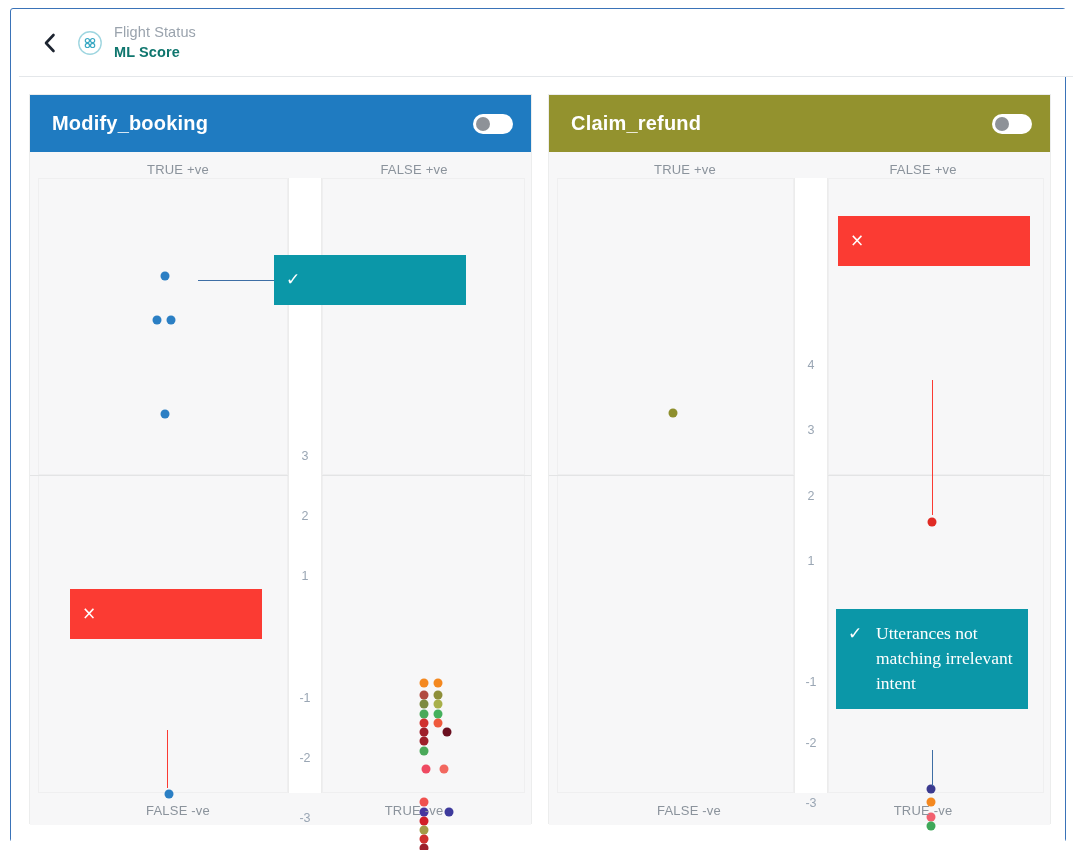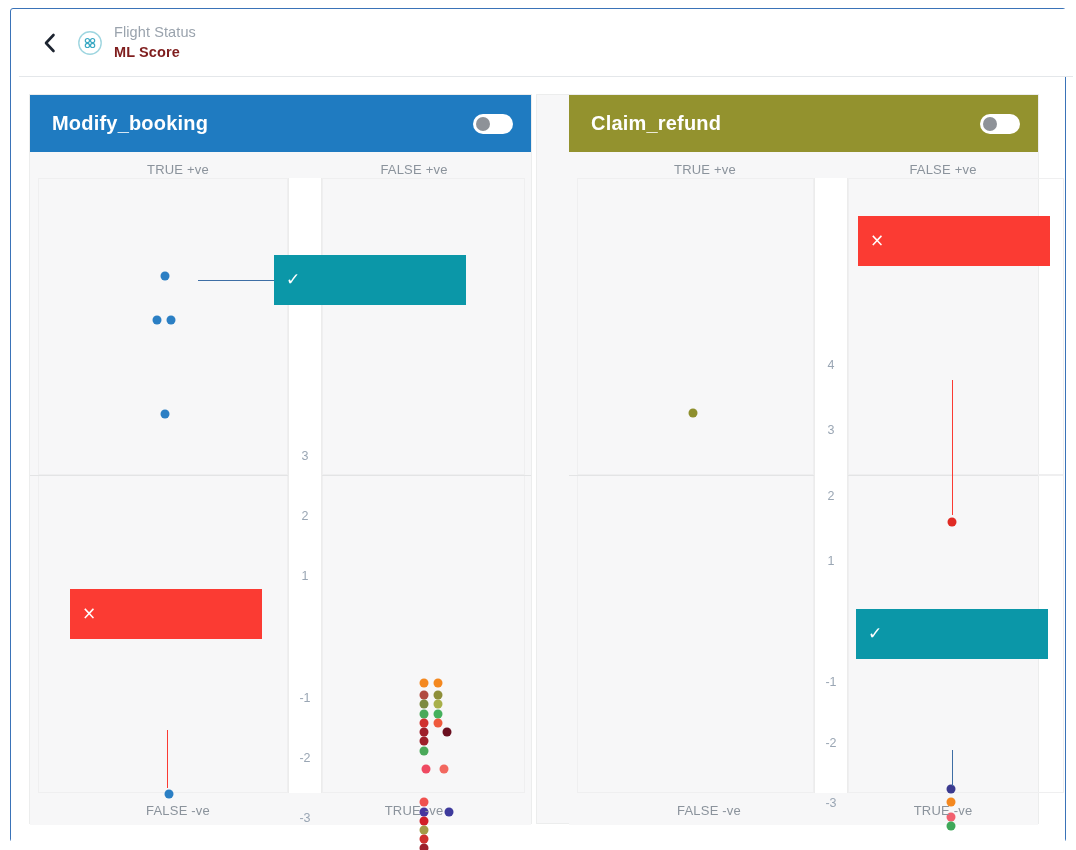--- a/index.html
+++ b/index.html
@@ -42,40 +42,40 @@
     width: 26px; height: 26px;
   }
   .title-block {
     position: absolute; left: 95px; top: 13px;
   }
   .title-top {
     font-size: 14.5px; color: #9aa3ad; line-height: 20px;
     letter-spacing: .1px;
   }
   .title-main {
-    font-size: 14.5px; color: #7f1d1d; font-weight: bold;
+    font-size: 14.5px; color: #0f766e; font-weight: bold;
     line-height: 20px; letter-spacing: .1px;
   }
 
   
   .panels {
     position: absolute; left: 0; top: 68px;
     width: 100%; height: 765px;
     background: #ffffff;
     padding: 17px 18px 17px 18px;
   }
   .panel {
     position: absolute;
     top: 17px;
     width: 503px; height: 730px;
     background: #f7f7f8;
     border: 1px solid #eceded;
   }
   .panel-left  { left: 18px; }
-  .panel-right { left: 525px; padding-left: 32px; }
+  .panel-right { left: 537px; }
 
   .panel-head {
     position: relative;
     height: 57px;
     display: flex; align-items: center;
     padding: 0 20px 0 22px;
   }
   .panel-title {
     color: #ffffff; font-size: 20px; font-weight: bold;
     letter-spacing: .2px;
@@ -334,20 +334,21 @@
 
           <div class="leader vert" style="left:383px; top:228px; height:135px; background:#fb3b33;"></div>
           <div class="leader vert" style="left:383px; top:598px; height:36px; background:#3e6ea5;"></div>
 
           <div class="callout red" style="left:289px; top:64px; width:192px;">
             <span class="mark">×</span>
           </div>
 
           <div class="callout teal" style="left:287px; top:457px; width:192px;">
             <span class="mark">✓</span>
+            <span class="ctext">Utterances not matching irrelevant intent</span>
           </div>
 
           <div class="axis-bottom">
             <div class="axis-lab" style="left:140px;">FALSE -ve</div>
             <div class="axis-lab" style="left:374px;">TRUE -ve</div>
           </div>
         </div>
       </div>
 
     </div>

